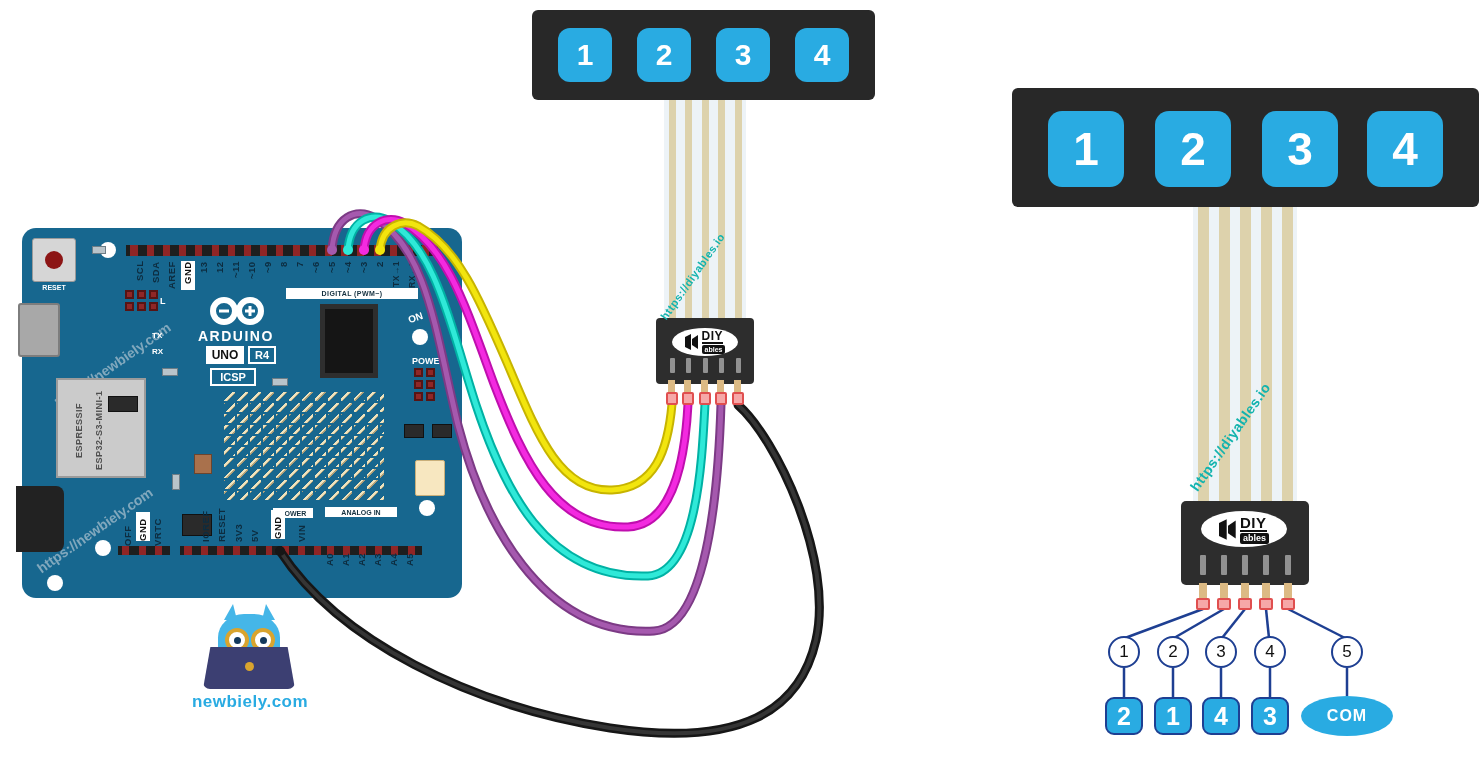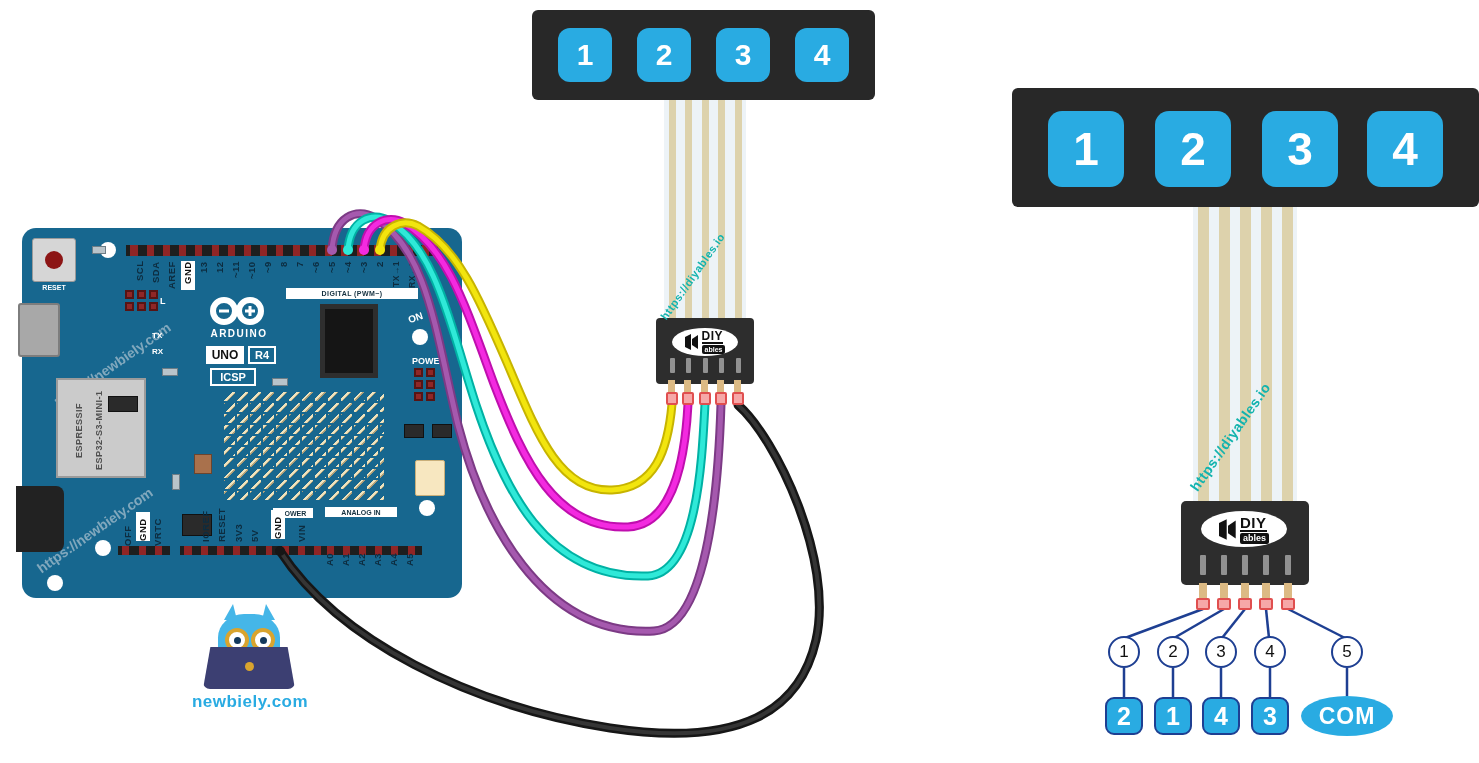--- a/index.html
+++ b/index.html
@@ -50,21 +50,21 @@
        white-space:nowrap;transform:rotate(-35deg);transform-origin:left top;}
   .cmp{position:absolute;background:#b9c4ca;border:1px solid #6d7d86;box-sizing:border-box;}
   .cmp.dk{background:#2a2a2a;border-color:#111;}
   
   .pin-circle{position:absolute;width:32px;height:32px;border-radius:50%;background:#fff;
        border:2.5px solid #1e3f92;box-sizing:border-box;display:flex;align-items:center;
        justify-content:center;font-size:17px;color:#111;z-index:50;}
   .pin-label{position:absolute;width:38px;height:38px;border-radius:9px;background:#29abe2;
        border:2.5px solid #1e3f92;box-sizing:border-box;display:flex;align-items:center;
        justify-content:center;font-size:25px;font-weight:bold;color:#fff;z-index:50;}
-  .pin-label.com{width:92px;height:40px;border-radius:50%;border:none;font-size:23px;letter-spacing:1px;}
+  .pin-label.com{width:92px;height:40px;border-radius:50%;border:none;font-size:16px;letter-spacing:1px;}
   
   #overlay{position:absolute;left:0;top:0;z-index:30;pointer-events:none;}
   .footer-brand{position:absolute;color:#29abe2;font-weight:bold;font-size:17px;letter-spacing:.5px;}
   .tri{position:absolute;width:0;height:0;}
 </style>
 </head>
 <body>
 
 <div id="canvas">
 
@@ -122,21 +122,21 @@
         <span></span>
     </div>
 
     <svg class="abs" style="left:186px;top:66px;" width="62" height="34" viewBox="0 0 62 34">
       <circle cx="16" cy="17" r="11" fill="none" stroke="#fff" stroke-width="6"></circle>
       <circle cx="42" cy="17" r="11" fill="none" stroke="#fff" stroke-width="6"></circle>
       <rect x="11" y="15.5" width="10" height="3" fill="#fff"></rect>
       <rect x="37" y="15.5" width="10" height="3" fill="#fff"></rect>
       <rect x="40.5" y="12" width="3" height="10" fill="#fff"></rect>
     </svg>
-    <div class="wtext" style="left:176px;top:100px;width:82px;text-align:center;font-size:10px;letter-spacing:1.5px;">ARDUINO</div>
+    <div class="wtext" style="left:176px;top:100px;width:82px;text-align:left;font-size:14px;letter-spacing:1.5px;">ARDUINO</div>
     <div class="abs" style="left:184px;top:118px;width:38px;height:18px;background:#fff;color:#111;font-weight:bold;font-size:12px;display:flex;align-items:center;justify-content:center;">UNO</div>
     <div class="abs" style="left:226px;top:118px;width:28px;height:18px;border:2px solid #fff;box-sizing:border-box;color:#fff;font-weight:bold;font-size:11px;display:flex;align-items:center;justify-content:center;">R4</div>
     <div class="abs" style="left:188px;top:140px;width:46px;height:18px;border:2px solid #fff;box-sizing:border-box;color:#fff;font-weight:bold;font-size:11px;display:flex;align-items:center;justify-content:center;">ICSP</div>
 
     <div class="abs" style="left:298px;top:76px;width:58px;height:74px;background:#151515;border:5px solid #2e2e2e;box-sizing:border-box;"></div>
 
     <div class="wtext" style="left:386px;top:84px;font-size:10px;transform:rotate(-18deg);">ON</div>
 
     <div class="wtext" style="left:390px;top:128px;font-size:9px;">POWER</div>
     <div class="pinblk" style="left:392px;top:140px;grid-template-columns:repeat(2,9px);">

